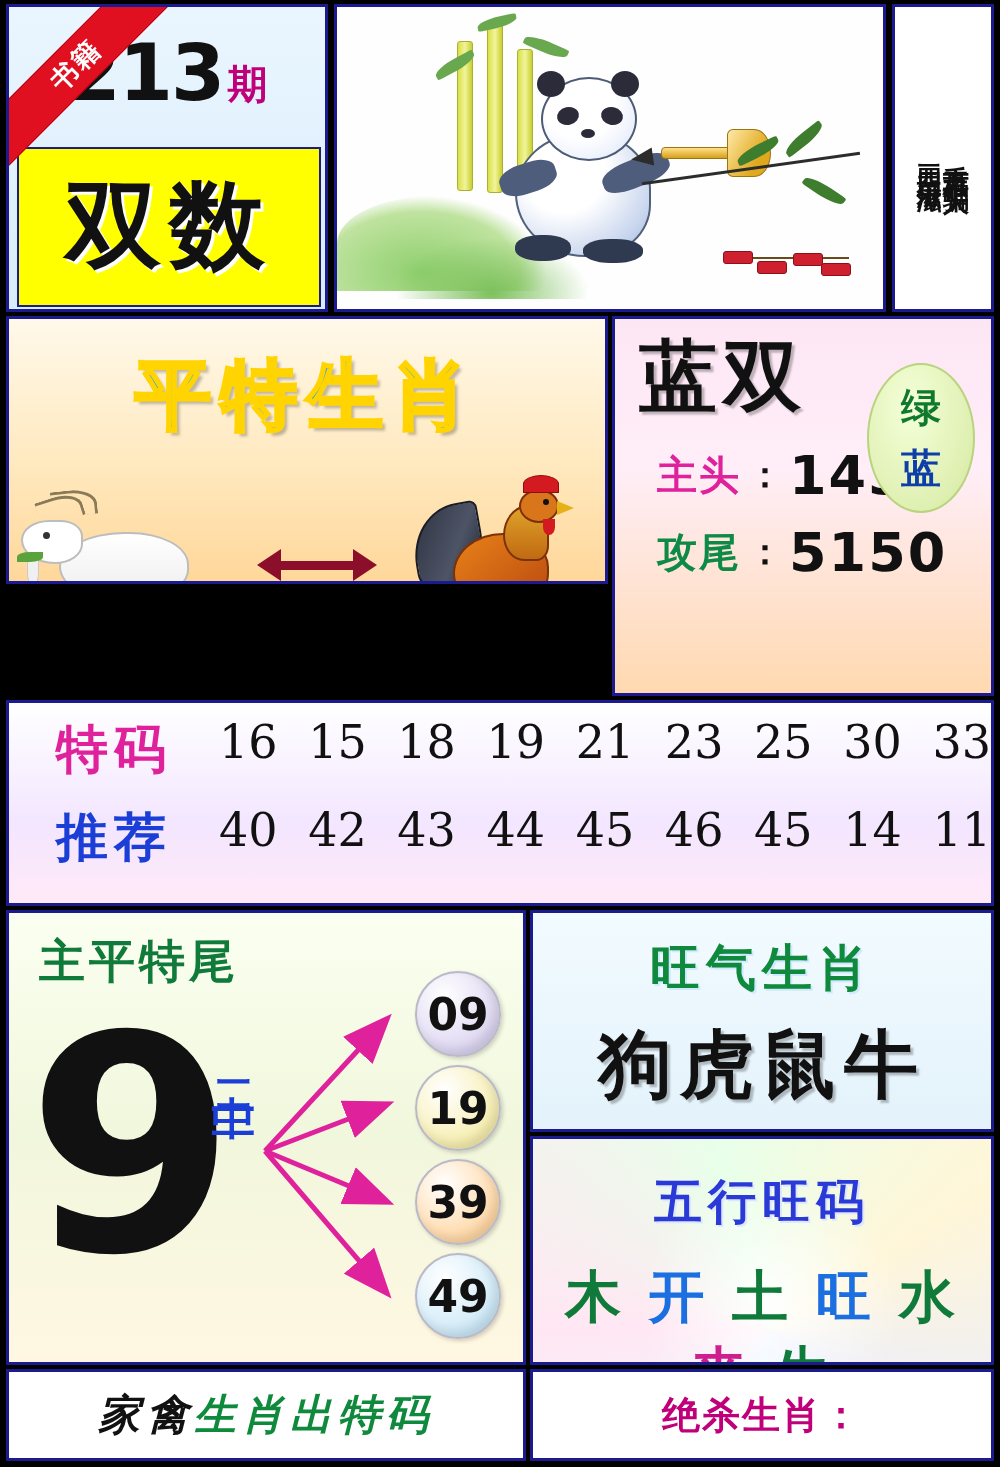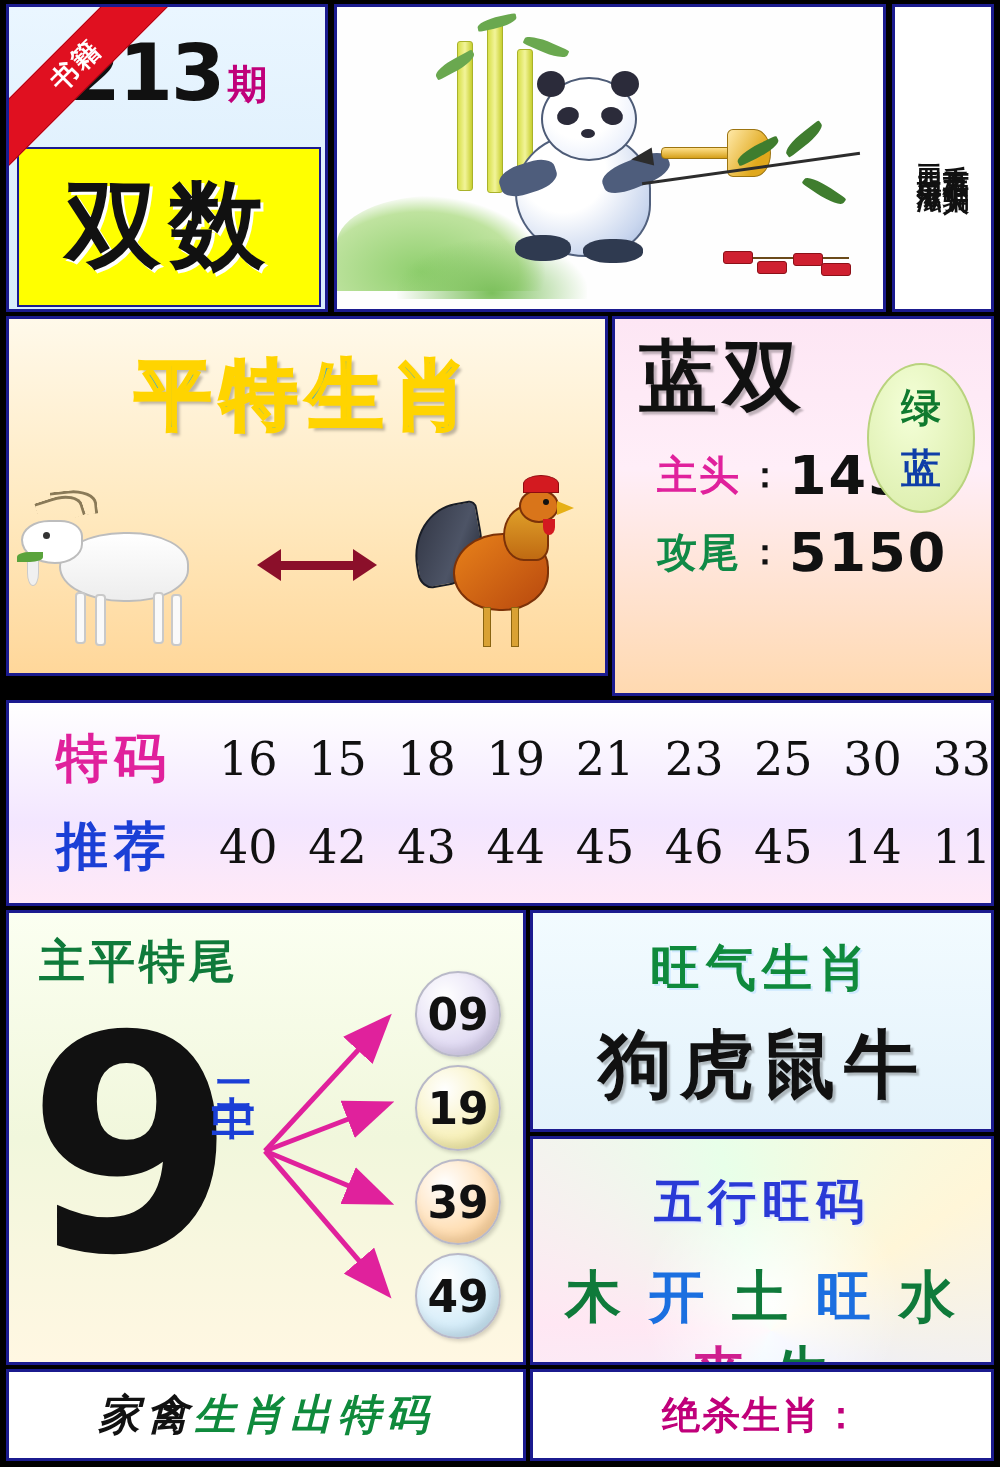--- a/index.html
+++ b/index.html
@@ -181,21 +181,21 @@
     writing-mode: vertical-rl; text-orientation: upright;
     font-family: "DejaVu Serif", serif;
     font-size: 26px; font-weight: bold; color: #111;
     letter-spacing: 4px; line-height: 1;
     text-align: center;
   }
   .poem-col.small { font-size: 25px; }
 
   
   #zodiac-panel {
-    left: 6px; top: 316px; width: 602px; height: 360px;
+    left: 6px; top: 316px; width: 602px; height: 268px;
     border: 3px solid #1b1b8f;
     background: linear-gradient(#fff9ea 0%, #ffe9bf 55%, #ffd79a 100%);
     overflow: hidden;
   }
   #zodiac-title {
     margin-top: 26px; text-align: center;
     font-size: 76px; font-weight: bold;
     font-family: "DejaVu Sans", sans-serif;
     letter-spacing: 10px;
     color: #16a0ff;
@@ -350,21 +350,21 @@
     font-family: "DejaVu Sans", sans-serif; letter-spacing: 2px;
   }
 
   
   #numbers-panel {
     left: 6px; top: 700px; width: 988px; height: 206px;
     border: 3px solid #1b1b8f;
     background: linear-gradient(#ffffff 0%, #f3e6ff 60%, #ffe9f7 100%);
     padding: 12px 0 0 0;
   }
-  .num-row { display: flex; align-items: center; height: 88px; }
+  .num-row { display: flex; align-items: flex-start; height: 88px; }
   .num-label {
     width: 210px; text-align: center;
     font-size: 52px; font-weight: bold; letter-spacing: 6px;
     font-family: "DejaVu Sans", sans-serif;
   }
   .num-label.t { color: #e0219c; }
   .num-label.r { color: #1b3fd6; }
   .num-values {
     flex: 1; display: flex; justify-content: space-between;
     font-family: "DejaVu Serif", serif;

